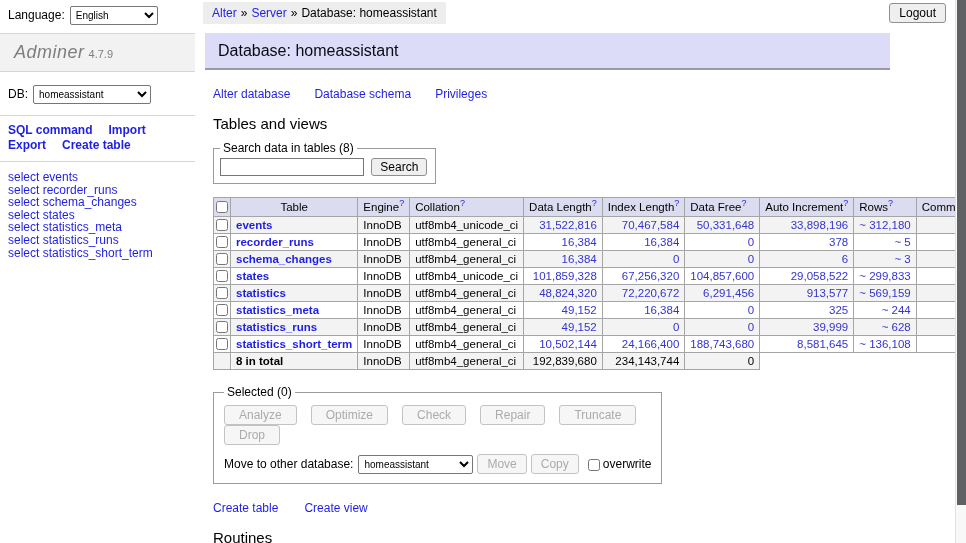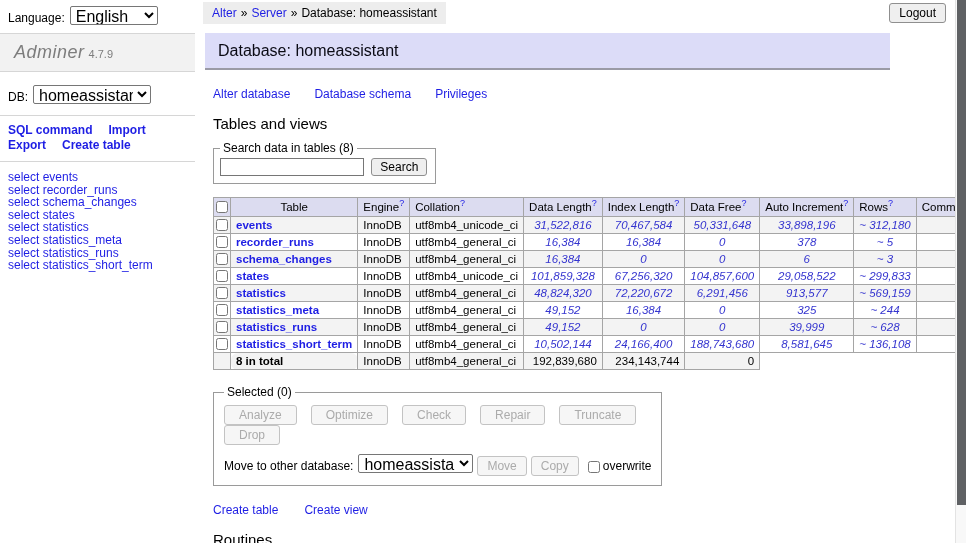--- a/index.html
+++ b/index.html
@@ -9,21 +9,21 @@
     background:#fff; color:#000;
     font-family:"Liberation Sans", sans-serif; font-size:12px;
   }
   a { color:var(--link,#1e1ee4); text-decoration:none; cursor:pointer; }
 
   
   .sidebar { position:absolute; left:0; top:0; width:195px; background:#fff; }
   .lang-row { padding:6px 0 5px 8px; height:27px; }
   .lang-row label { margin-right:5px;margin-top:44px; }
   select {
-    font-family:"Liberation Sans",sans-serif; font-size:16px;
+    font-family:"Liberation Sans",sans-serif; font-size:10px;
     border:1px solid #767676; border-radius:2px; background:#fff; height:19px; padding:0 1px;
   }
   .lang-select { width:88px; }
   .logo-band {
     margin-top:6px; background:var(--logo-bg,#f2f2f2);
     border-top:1px solid #d6d6d6; border-bottom:1px solid #d6d6d6;
     padding:8px 0 8px 14px; height:39px;
   }
   .logo-name { font-style:italic; font-size:18px; color:#7d7d7d; letter-spacing:0.5px; }
   .logo-ver { font-size:11px; color:#7d7d7d; margin-left:4px; }
@@ -71,21 +71,21 @@
   .data-table th, .data-table td {
     border:1px solid #a5a5a5; padding:1px 5px; font-size:11.5px; height:17px;
     white-space:nowrap; overflow:hidden; text-align:left; background:#fff;
   }
   .data-table thead th { background:var(--thead-bg,#dcdcf0); font-weight:normal; height:19px; }
   .data-table thead th.col-table { font-weight:normal; text-align:center; }
   .data-table tr.odd td { background:var(--stripe,#f3f3f3); }
   .data-table td.check, .data-table th.check { text-align:center; padding:1px 2px; }
   .data-table input[type=checkbox] { width:12px; height:12px; margin:0; vertical-align:middle; }
   .data-table a.tbl { font-weight:bold; }
-  .data-table td.num { text-align:center; color:var(--number,#3434cf);font-style:italic; }
+  .data-table td.num { text-align:right; color:var(--number,#3434cf); }
   .data-table td.num-black { text-align:right; color:#000; }
   .data-table td.total-name { font-weight:bold;border-radius:7px; }
   sup.help { line-height:0; }
   sup.help a { font-size:9px; }
 
   .selected-fieldset { margin-top:15px; display:inline-block; padding:6px 10px 9px; width:404px; }
   .btn-row button { margin-right:14px; padding:2px 14px; }
   .move-row { margin-top:9px; white-space:nowrap; }
   .move-row label.mv { margin-right:5px; }
   .move-select { width:115px; }
@@ -118,21 +118,20 @@
   </div>
   <div class="sidebar-actions" id="sidebar-actions">
       <div class="action-row"><a>SQL command</a><a>Import</a></div>
       <div class="action-row"><a>Export</a><a>Create table</a></div>
     </div>
   <div class="table-links" id="sidebar-table-links">
       <a>select events</a>
       <a>select recorder_runs</a>
       <a>select schema_changes</a>
       <a>select states</a>
-      <a>select statistics</a>
       <a>select statistics_meta</a>
       <a>select statistics_runs</a>
       <a>select statistics_short_term</a>
     </div>
 </div>
 
 <div class="main">
   <div class="topbar">
     <span class="breadcrumb" id="breadcrumb"><a>Alter</a><span class="sep">»</span><a>Server</a><span class="sep">»</span><span>Database: homeassistant</span></span>
     <button class="logout-btn">Logout</button>

